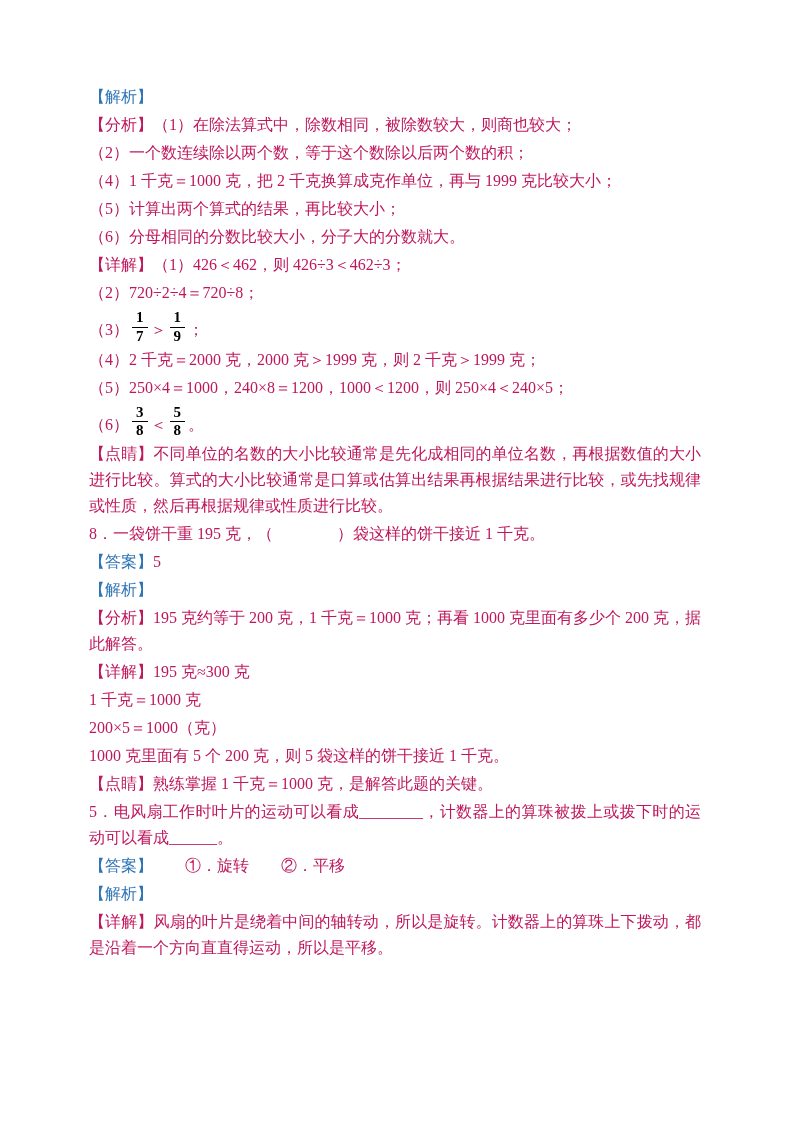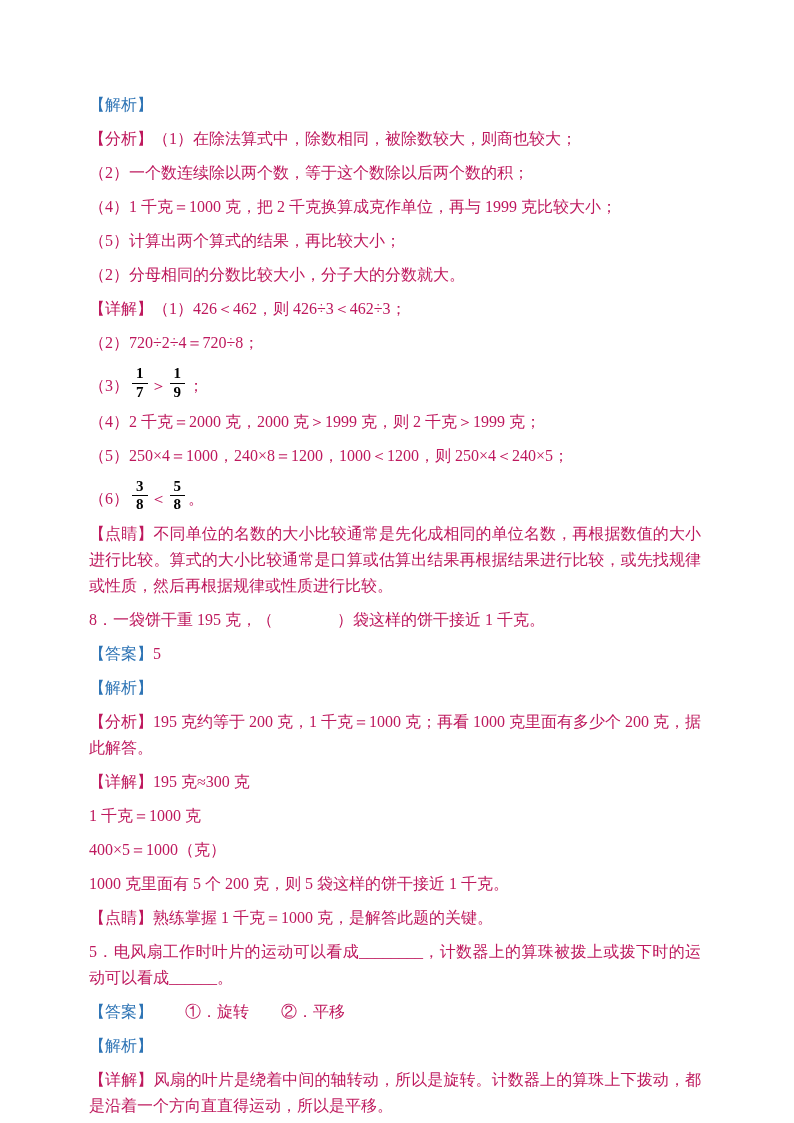--- a/index.html
+++ b/index.html
@@ -11,21 +11,21 @@
     color: #000000;
     overflow: hidden;
   }
   .doc {
     position: absolute;
     left: 89px; top: 84px;
     width: 612px;
     font-size: 16px;
   }
   .para {
-    margin: 8px 0 2px 0;
+    margin: 0 0 2px 0;
     line-height: 26px;
     text-align: justify;
     word-break: break-all;
   }
   .run { color: #be185d; }
   .label-blue { color: #2E74B5; }
   .frac {
     display: inline-block;
     vertical-align: -0.4em;
     text-align: center;
@@ -39,34 +39,34 @@
 </style>
 </head>
 <body>
 
 <div class="doc">
     <p class="para"><span class="label-blue">【解析】</span></p>
     <p class="para"><span class="run">【分析】（1）在除法算式中，除数相同，被除数较大，则商也较大；</span></p>
     <p class="para"><span class="run">（2）一个数连续除以两个数，等于这个数除以后两个数的积；</span></p>
     <p class="para"><span class="run">（4）1 千克＝1000 克，把 2 千克换算成克作单位，再与 1999 克比较大小；</span></p>
     <p class="para"><span class="run">（5）计算出两个算式的结果，再比较大小；</span></p>
-    <p class="para"><span class="run">（2）分母相同的分数比较大小，分子大的分数就大。</span></p>
+    <p class="para"><span class="run">（6）分母相同的分数比较大小，分子大的分数就大。</span></p>
     <p class="para"><span class="run">【详解】（1）426＜462，则 426÷3＜462÷3；</span></p>
     <p class="para"><span class="run">（2）720÷2÷4＝720÷8；</span></p>
     <p class="para"><span class="run">（3）</span><span class="frac"><span class="num">1</span><span class="den">7</span></span><span class="run">＞</span><span class="frac"><span class="num">1</span><span class="den">9</span></span><span class="run">；</span></p>
     <p class="para"><span class="run">（4）2 千克＝2000 克，2000 克＞1999 克，则 2 千克＞1999 克；</span></p>
     <p class="para"><span class="run">（5）250×4＝1000，240×8＝1200，1000＜1200，则 250×4＜240×5；</span></p>
     <p class="para"><span class="run">（6）</span><span class="frac"><span class="num">3</span><span class="den">8</span></span><span class="run">＜</span><span class="frac"><span class="num">5</span><span class="den">8</span></span><span class="run">。</span></p>
     <p class="para"><span class="run">【点睛】不同单位的名数的大小比较通常是先化成相同的单位名数，再根据数值的大小进行比较。算式的大小比较通常是口算或估算出结果再根据结果进行比较，或先找规律或性质，然后再根据规律或性质进行比较。</span></p>
     <p class="para"><span class="run">8．一袋饼干重 195 克，（　　　　）袋这样的饼干接近 1 千克。</span></p>
     <p class="para"><span class="label-blue">【答案】</span><span class="run">5</span></p>
     <p class="para"><span class="label-blue">【解析】</span></p>
     <p class="para"><span class="run">【分析】195 克约等于 200 克，1 千克＝1000 克；再看 1000 克里面有多少个 200 克，据此解答。</span></p>
     <p class="para"><span class="run">【详解】195 克≈300 克</span></p>
     <p class="para"><span class="run">1 千克＝1000 克</span></p>
-    <p class="para"><span class="run">400×5＝1000（克）</span></p>
+    <p class="para"><span class="run">200×5＝1000（克）</span></p>
     <p class="para"><span class="run">1000 克里面有 5 个 200 克，则 5 袋这样的饼干接近 1 千克。</span></p>
     <p class="para"><span class="run">【点睛】熟练掌握 1 千克＝1000 克，是解答此题的关键。</span></p>
     <p class="para"><span class="run">5．电风扇工作时叶片的运动可以看成________，计数器上的算珠被拨上或拨下时的运动可以看成______。</span></p>
     <p class="para"><span class="label-blue">【答案】</span><span class="run">　　①．旋转　　②．平移</span></p>
     <p class="para"><span class="label-blue">【解析】</span></p>
     <p class="para"><span class="run">【详解】风扇的叶片是绕着中间的轴转动，所以是旋转。计数器上的算珠上下拨动，都是沿着一个方向直直得运动，所以是平移。</span></p>
   </div>
 
 </body></html>

